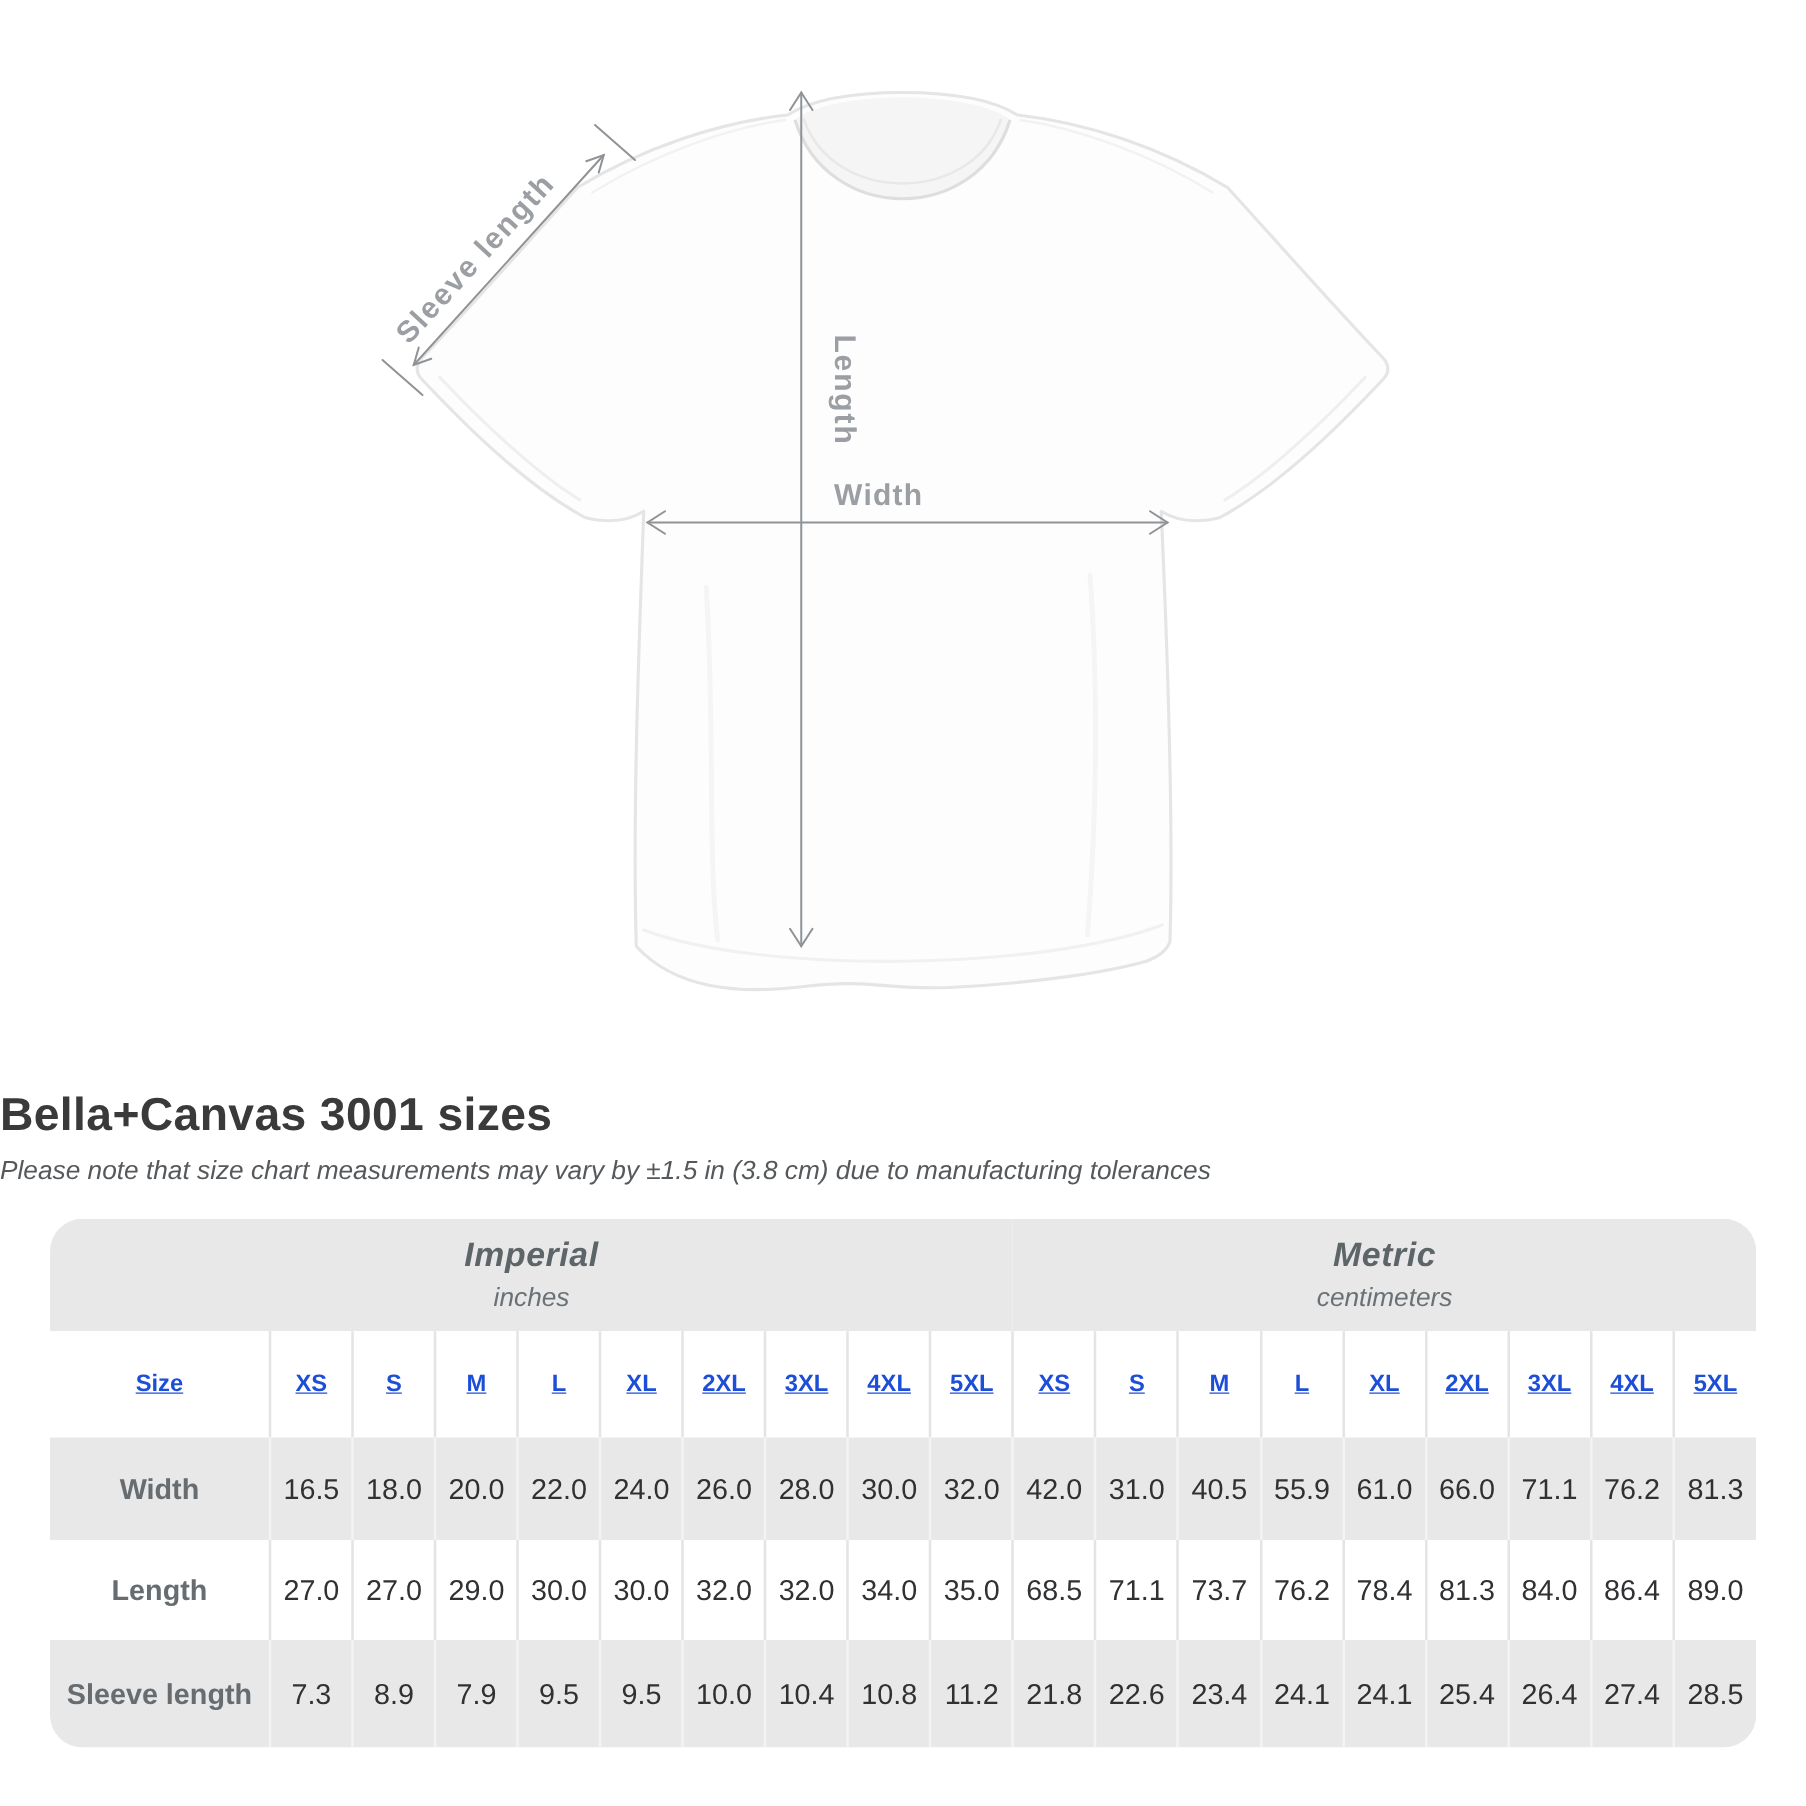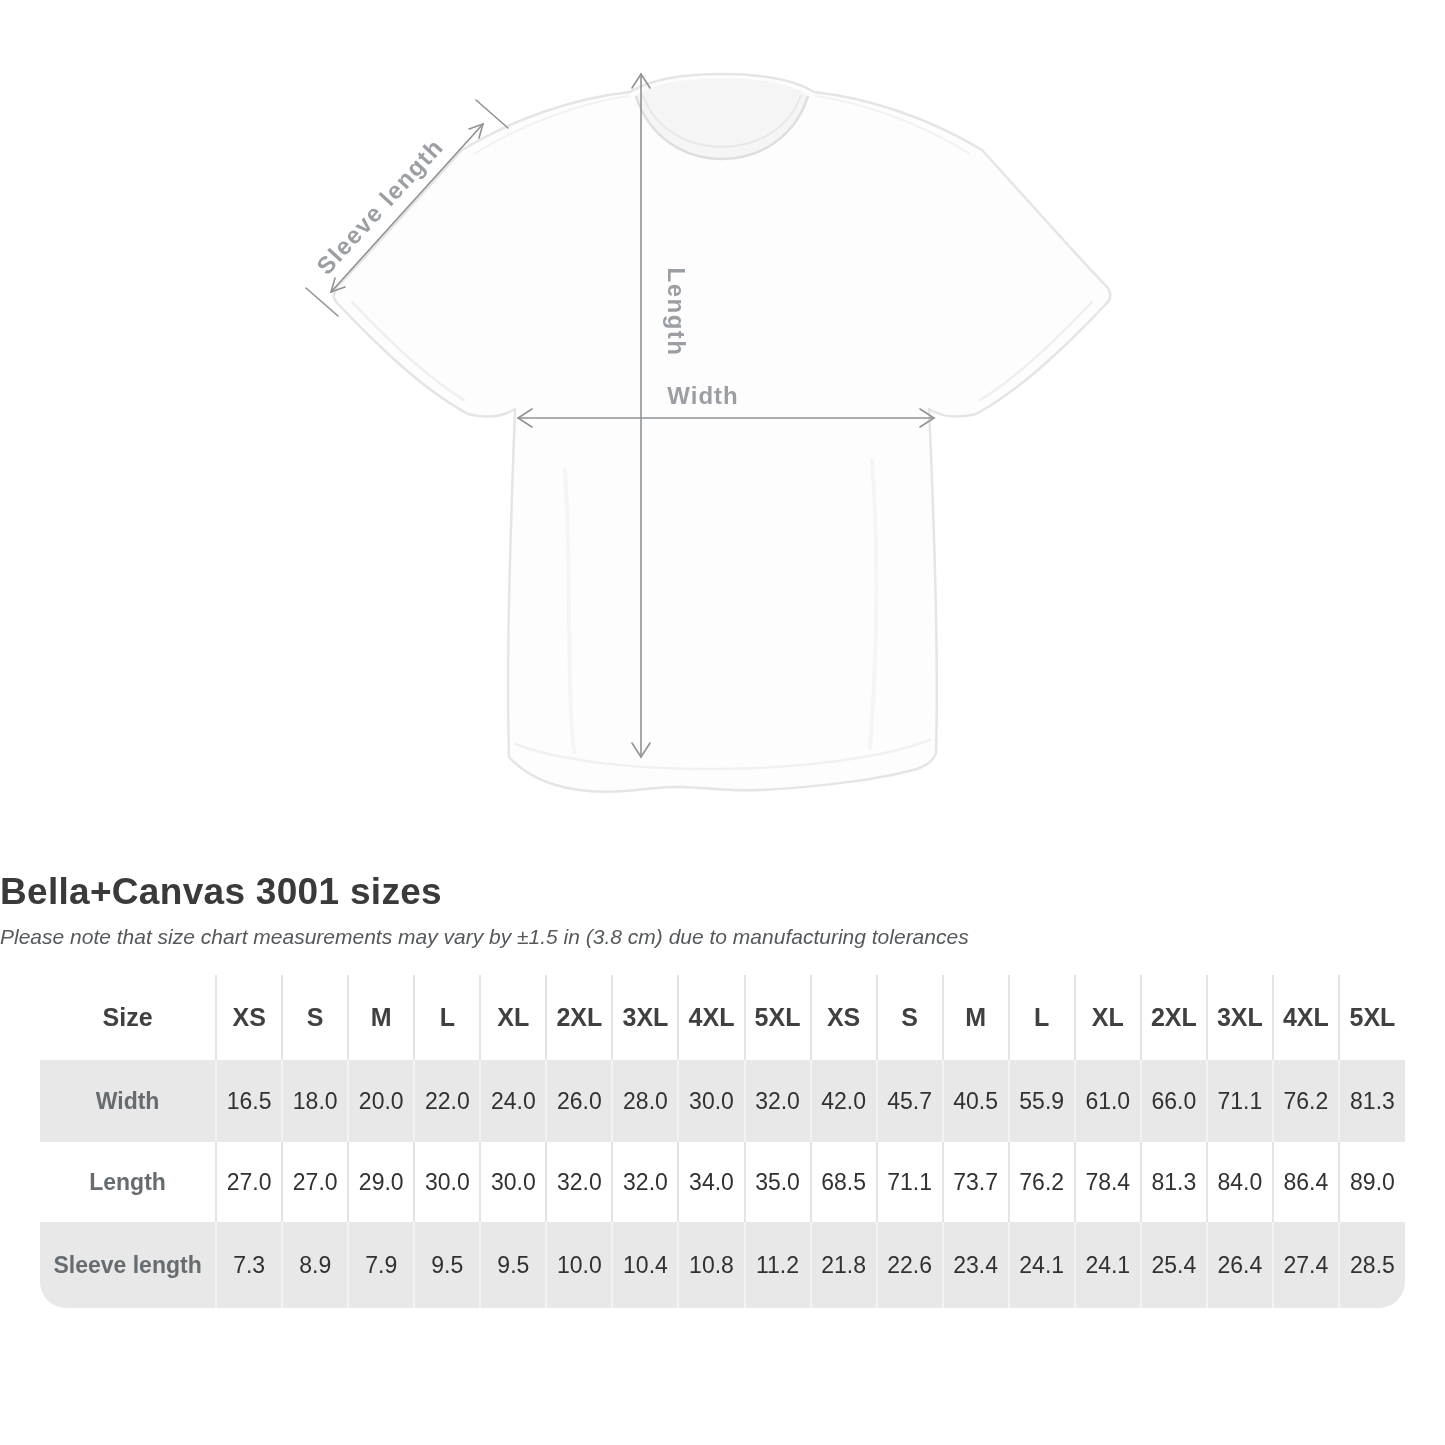--- a/index.html
+++ b/index.html
@@ -22,21 +22,21 @@
   tr.band th { background:#e8e8e8; height:90px; }
   .band-title { font-size:27px; font-weight:bold; font-style:italic; color:#5d6569; letter-spacing:.5px; }
   .band-sub   { font-size:21px; font-style:italic; color:#6a7175; margin-top:7px; }
 
   tr.h-sizes { height:85px; background:#ffffff; }
   tr.h-w { height:82px; }
   tr.h-l { height:80px; background:#ffffff; }
   tr.h-s { height:86px; }
   tr.g   { background:#e8e8e8; }
 
-  tr.sizes th { font-size:25px; font-weight:bold; color:#404040; }
+  tr.sizes th { font-size:19px; font-weight:bold; color:#1d4ed8;text-decoration:underline; }
   th.rowlab   { font-size:23px; font-weight:bold; color:#666c70; }
   td.val      { font-size:23px; color:#2f3133; }
 
   tr.sep-w > *:not(:first-child) { border-left:2px solid #e4e4e4; }
   tr.sep-g > *:not(:first-child) { border-left:2px solid #f3f3f3; }
 </style>
 </head>
 <body>
 
 <div class="figure">
@@ -110,20 +110,30 @@
 </div>
 
 <div class="table-wrap">
   <table>
     <colgroup>
       <col style="width:176px">
       <col span="18" style="width:66px">
     </colgroup>
     <tbody>
 
+      <tr class="band">
+        <th colspan="10">
+          <div class="band-title">Imperial</div>
+          <div class="band-sub">inches</div>
+        </th>
+        <th colspan="9">
+          <div class="band-title">Metric</div>
+          <div class="band-sub">centimeters</div>
+        </th>
+      </tr>
 
       <tr class="sizes h-sizes sep-w">
         <th class="rowlab">Size</th>
         <th>XS</th>
         <th>S</th>
         <th>M</th>
         <th>L</th>
         <th>XL</th>
         <th>2XL</th>
         <th>3XL</th>
@@ -145,21 +155,21 @@
         <td class="val">16.5</td>
         <td class="val">18.0</td>
         <td class="val">20.0</td>
         <td class="val">22.0</td>
         <td class="val">24.0</td>
         <td class="val">26.0</td>
         <td class="val">28.0</td>
         <td class="val">30.0</td>
         <td class="val">32.0</td>
         <td class="val">42.0</td>
-        <td class="val">45.7</td>
+        <td class="val">31.0</td>
         <td class="val">40.5</td>
         <td class="val">55.9</td>
         <td class="val">61.0</td>
         <td class="val">66.0</td>
         <td class="val">71.1</td>
         <td class="val">76.2</td>
         <td class="val">81.3</td>
       </tr>
 
       <tr class="vals h-l sep-w">

